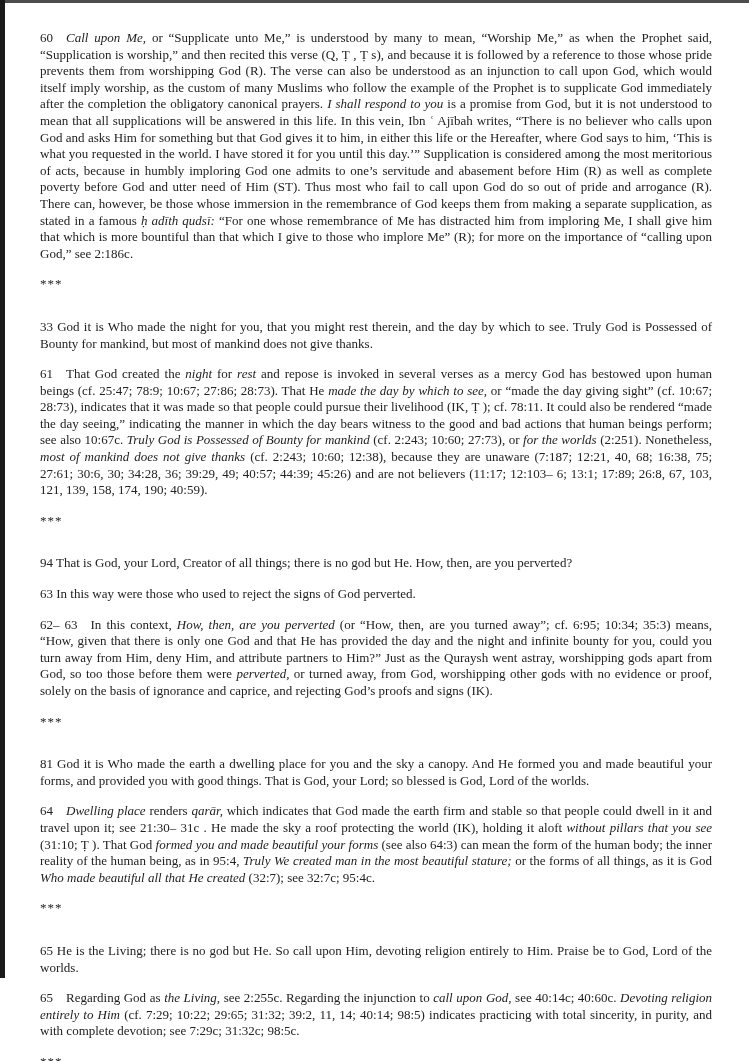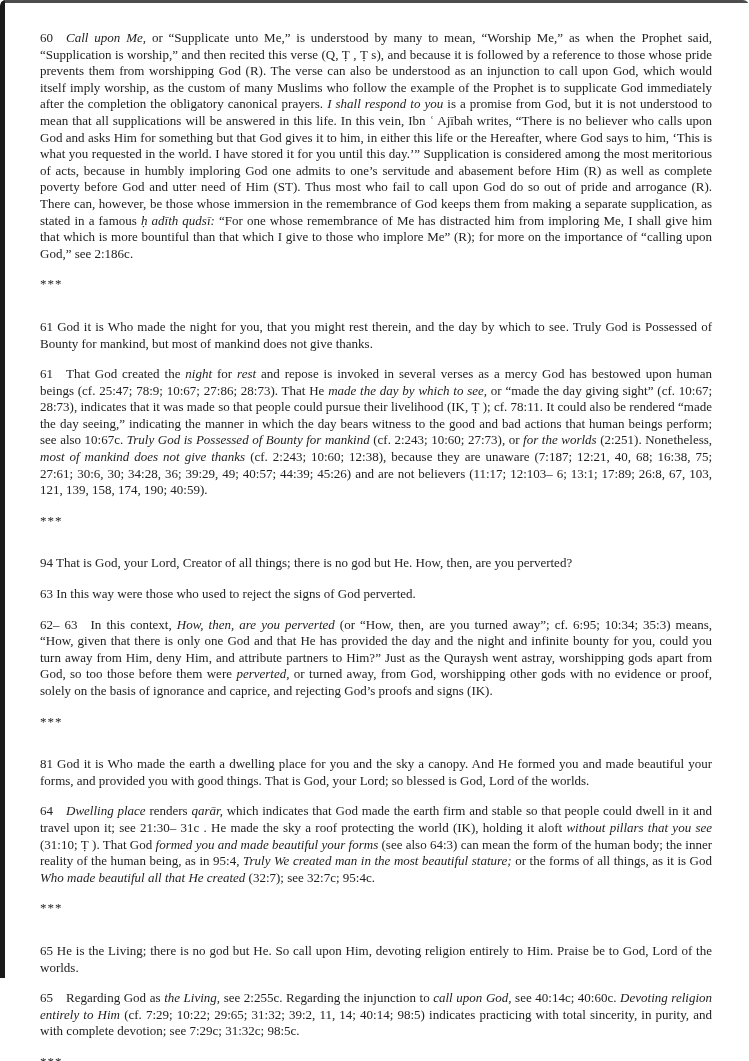--- a/index.html
+++ b/index.html
@@ -7,21 +7,20 @@
     padding: 0;
     background: #ffffff;
   }
   .page {
     position: relative;
     width: 749px;
     height: 1061px;
     background: #ffffff;
     overflow: hidden;
     font-family: "Liberation Serif", "DejaVu Serif", serif;
-    border-radius: 6px;
   }
   .edge-top {
     position: absolute;
     top: 0; left: 0;
     width: 100%; height: 3px;
     background: #4d4d4d;
   }
   .edge-left {
     position: absolute;
     top: 0; left: 0;
@@ -52,21 +51,21 @@
 </style>
 </head>
 <body>
 
 <div class="page">
   <div class="edge-top"></div>
   <div class="edge-left"></div>
   <div class="text-area">
       <p class="block commentary"><span>60 </span><i>Call upon Me,</i><span> or “Supplicate unto Me,” is understood by many to mean, “Worship Me,” as when the Prophet said, “Supplication is worship,” and then recited this verse (Q, Ṭ , Ṭ s), and because it is followed by a reference to those whose pride prevents them from worshipping God (R). The verse can also be understood as an injunction to call upon God, which would itself imply worship, as the custom of many Muslims who follow the example of the Prophet is to supplicate God immediately after the completion the obligatory canonical prayers. </span><i>I shall respond to you</i><span> is a promise from God, but it is not understood to mean that all supplications will be answered in this life. In this vein, Ibn ʿ Ajībah writes, “There is no believer who calls upon God and asks Him for something but that God gives it to him, in either this life or the Hereafter, where God says to him, ‘This is what you requested in the world. I have stored it for you until this day.’” Supplication is considered among the most meritorious of acts, because in humbly imploring God one admits to one’s servitude and abasement before Him (R) as well as complete poverty before God and utter need of Him (ST). Thus most who fail to call upon God do so out of pride and arrogance (R). There can, however, be those whose immersion in the remembrance of God keeps them from making a separate supplication, as stated in a famous </span><i>ḥ adīth qudsī:</i><span> “For one whose remembrance of Me has distracted him from imploring Me, I shall give him that which is more bountiful than that which I give to those who implore Me” (R); for more on the importance of “calling upon God,” see 2:186c.</span></p>
       <p class="block separator">***</p>
-      <p class="block verse"><span>61 God it is Who made the night for you, that you might rest therein, and the day by which to see. Truly God is Possessed of Bounty for mankind, but most of mankind does not give thanks.</span></p>
+      <p class="block verse"><span>33 God it is Who made the night for you, that you might rest therein, and the day by which to see. Truly God is Possessed of Bounty for mankind, but most of mankind does not give thanks.</span></p>
       <p class="block commentary"><span>61 That God created the </span><i>night</i><span> for </span><i>rest</i><span> and repose is invoked in several verses as a mercy God has bestowed upon human beings (cf. 25:47; 78:9; 10:67; 27:86; 28:73). That He </span><i>made the day by which to see,</i><span> or “made the day giving sight” (cf. 10:67; 28:73), indicates that it was made so that people could pursue their livelihood (IK, Ṭ ); cf. 78:11. It could also be rendered “made the day seeing,” indicating the manner in which the day bears witness to the good and bad actions that human beings perform; see also 10:67c. </span><i>Truly God is Possessed of Bounty for mankind</i><span> (cf. 2:243; 10:60; 27:73), or </span><i>for the worlds</i><span> (2:251). Nonetheless, </span><i>most of mankind does not give thanks</i><span> (cf. 2:243; 10:60; 12:38), because they are unaware (7:187; 12:21, 40, 68; 16:38, 75; 27:61; 30:6, 30; 34:28, 36; 39:29, 49; 40:57; 44:39; 45:26) and are not believers (11:17; 12:103– 6; 13:1; 17:89; 26:8, 67, 103, 121, 139, 158, 174, 190; 40:59).</span></p>
       <p class="block separator">***</p>
       <p class="block verse"><span>94 That is God, your Lord, Creator of all things; there is no god but He. How, then, are you perverted?</span></p>
       <p class="block verse"><span>63 In this way were those who used to reject the signs of God perverted.</span></p>
       <p class="block commentary"><span>62– 63 In this context, </span><i>How, then, are you perverted</i><span> (or “How, then, are you turned away”; cf. 6:95; 10:34; 35:3) means, “How, given that there is only one God and that He has provided the day and the night and infinite bounty for you, could you turn away from Him, deny Him, and attribute partners to Him?” Just as the Quraysh went astray, worshipping gods apart from God, so too those before them were </span><i>perverted,</i><span> or turned away, from God, worshipping other gods with no evidence or proof, solely on the basis of ignorance and caprice, and rejecting God’s proofs and signs (IK).</span></p>
       <p class="block separator">***</p>
       <p class="block verse"><span>81 God it is Who made the earth a dwelling place for you and the sky a canopy. And He formed you and made beautiful your forms, and provided you with good things. That is God, your Lord; so blessed is God, Lord of the worlds.</span></p>
       <p class="block commentary"><span>64 </span><i>Dwelling place</i><span> renders </span><i>qarār,</i><span> which indicates that God made the earth firm and stable so that people could dwell in it and travel upon it; see 21:30– 31c . He made the sky a roof protecting the world (IK), holding it aloft </span><i>without pillars that you see</i><span> (31:10; Ṭ ). That God </span><i>formed you and made beautiful your forms</i><span> (see also 64:3) can mean the form of the human body; the inner reality of the human being, as in 95:4, </span><i>Truly We created man in the most beautiful stature;</i><span> or the forms of all things, as it is God </span><i>Who made beautiful all that He created</i><span> (32:7); see 32:7c; 95:4c.</span></p>
       <p class="block separator">***</p>
       <p class="block verse"><span>65 He is the Living; there is no god but He. So call upon Him, devoting religion entirely to Him. Praise be to God, Lord of the worlds.</span></p>

